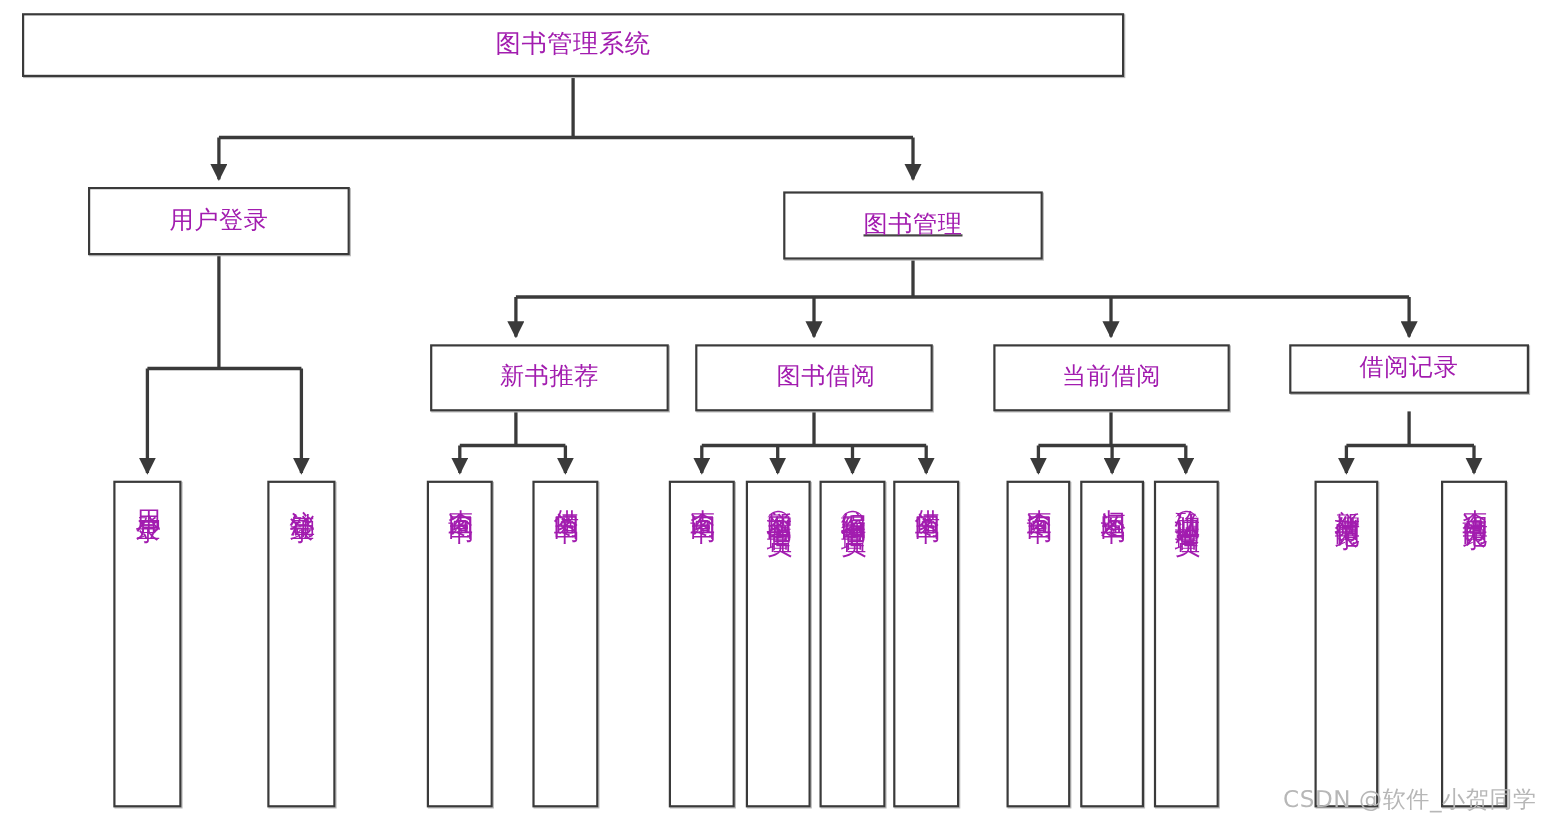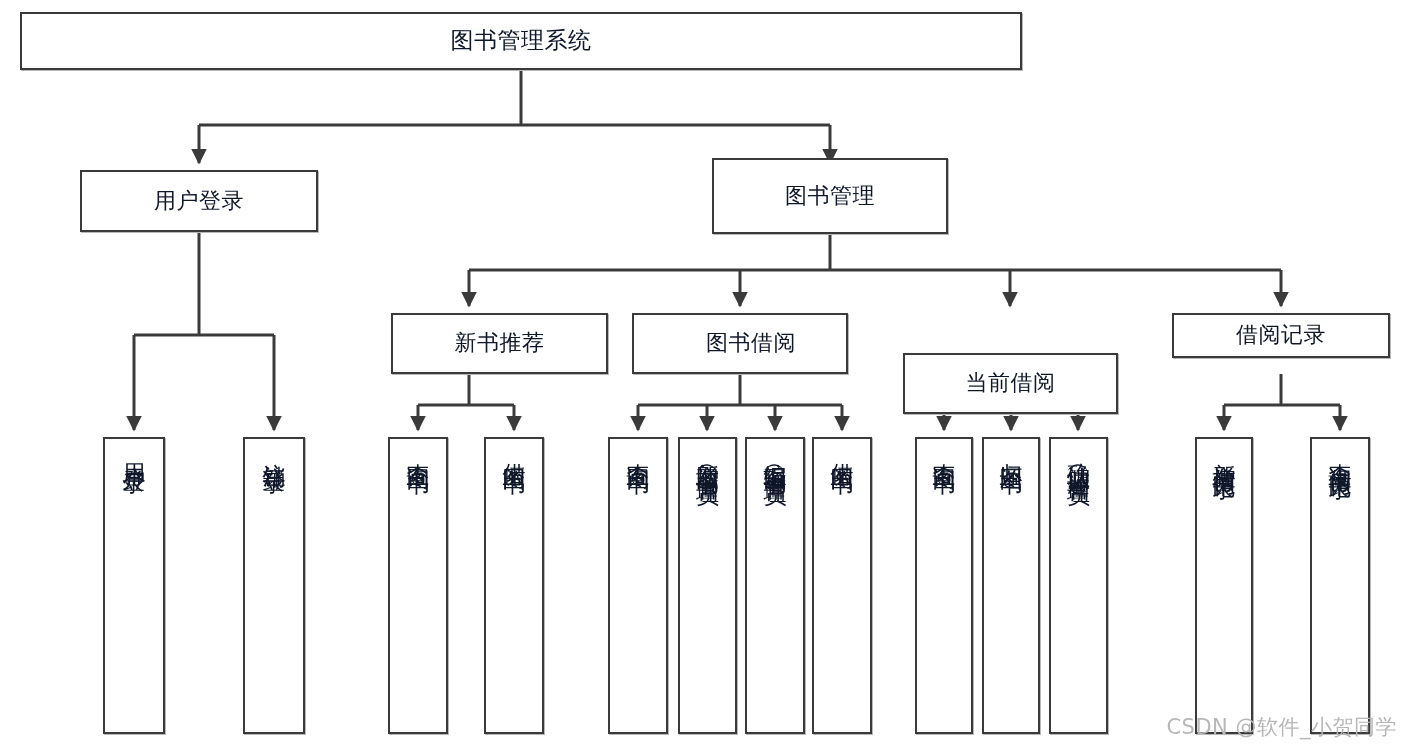--- a/index.html
+++ b/index.html
@@ -33,21 +33,21 @@
     display: flex;
     align-items: center;
     justify-content: center;
     color: #444444;
     z-index: 3;
   }
   .node-label {
     display: block;
     text-align: center;
     line-height: 1.12;
-    color: #0f172a;
+    color: #a21caf;
     white-space: pre;
   }
   .node.horizontal .node-label {
     font-size: 22px;
     letter-spacing: 0.5px;
   }
   .node.root .node-label {
     font-size: 23px;
   }
   .node.vertical {
@@ -130,31 +130,31 @@
     </g>
   </svg>
 
   <div class="node root horizontal" style="left:20px; top:12px; width:1002px; height:58px;">
     <span class="node-label">图书管理系统</span>
   </div>
 
   <div class="node horizontal" style="left:80px; top:170px; width:238px; height:62px;">
     <span class="node-label">用户登录</span>
   </div>
-  <div class="node horizontal" style="left:712px; top:158px; width:236px; height:76px;">
+  <div class="node horizontal" style="left:712px; top:174px; width:236px; height:62px;text-decoration:underline;">
     <span class="node-label">图书管理</span>
   </div>
 
   <div class="node horizontal" style="left:361px; top:313px; width:217px; height:61px;margin-left:30px;">
     <span class="node-label">新书推荐</span>
   </div>
   <div class="node horizontal" style="left:632px; top:313px; width:216px; height:61px;padding-left:22px;">
     <span class="node-label">图书借阅</span>
   </div>
-  <div class="node horizontal" style="left:903px; top:313px; width:215px; height:61px;margin-top:40px;">
+  <div class="node horizontal" style="left:903px; top:313px; width:215px; height:61px;">
     <span class="node-label">当前借阅</span>
   </div>
   <div class="node horizontal" style="left:1172px; top:313px; width:218px; height:45px;">
     <span class="node-label">借阅记录</span>
   </div>
 
   <div class="node vertical" style="left:103px; top:437px; width:62px; height:297px;">
     <span class="node-label">用户登录</span>
   </div>
   <div class="node vertical" style="left:243px; top:437px; width:62px; height:297px;">

